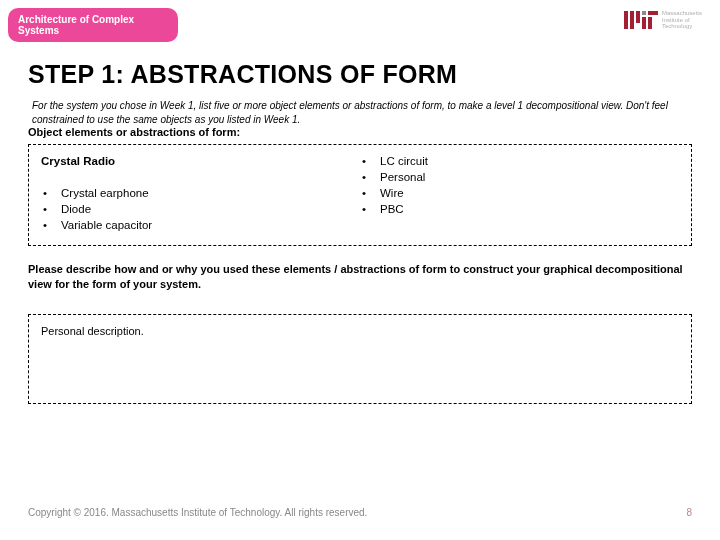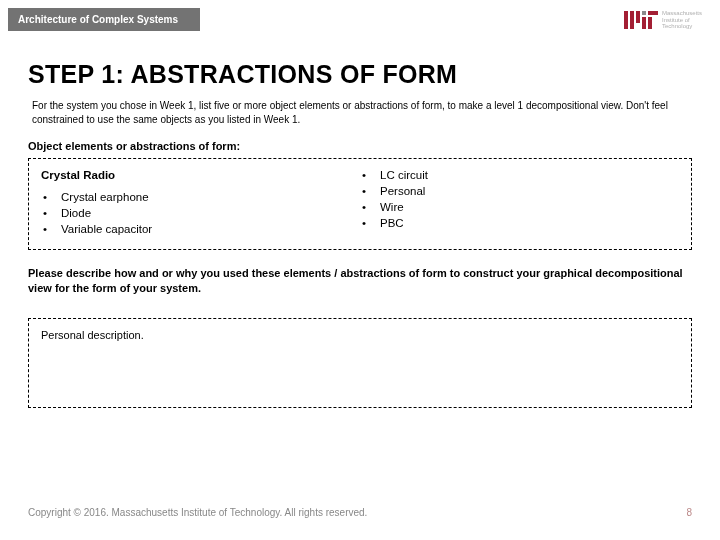--- a/index.html
+++ b/index.html
@@ -8,26 +8,27 @@
     height: 540px;
     background: #fff;
     font-family: Arial, Helvetica, sans-serif;
     position: relative;
     color: #000;
   }
   .header-bar {
     position: absolute;
     top: 8px;
     left: 8px;
-    background: #737373;
+    background: #ec4899;
     color: #fff;
     font-size: 10px;
     font-weight: bold;
     padding: 6px 10px;
-    width: 192px;
+    width: 170px;
+    border-radius: 10px;
   }
   .logo {
     position: absolute;
     top: 10px;
     right: 18px;
     display: flex;
     align-items: center;
     gap: 4px;
   }
   .logo-text {
@@ -42,22 +43,22 @@
     right: 28px;
   }
   .step-title {
     font-size: 25px;
     font-weight: bold;
     margin-bottom: 10px;
     letter-spacing: 0.3px;
   }
   .instruction {
     font-size: 10px;
+    font-style: italic;
     line-height: 1.35;
-    margin-bottom: 14px;
     padding: 0 4px;
   }
   .section-label {
     font-size: 11px;
     font-weight: bold;
     margin-bottom: 6px;
   }
   .dashed-box {
     border: 1px dashed #000;
     padding: 10px 12px;
@@ -65,21 +66,21 @@
     font-size: 11.5px;
   }
   .columns {
     display: flex;
   }
   .col {
     flex: 1;
   }
   .system-name {
     font-weight: bold;
-    margin-bottom: 10px;
+    margin-bottom: 20px;
   }
   .item-row {
     display: flex;
     align-items: baseline;
     margin-bottom: 4px;
   }
   .bullet {
     width: 20px;
     text-align: left;
     padding-left: 2px;

